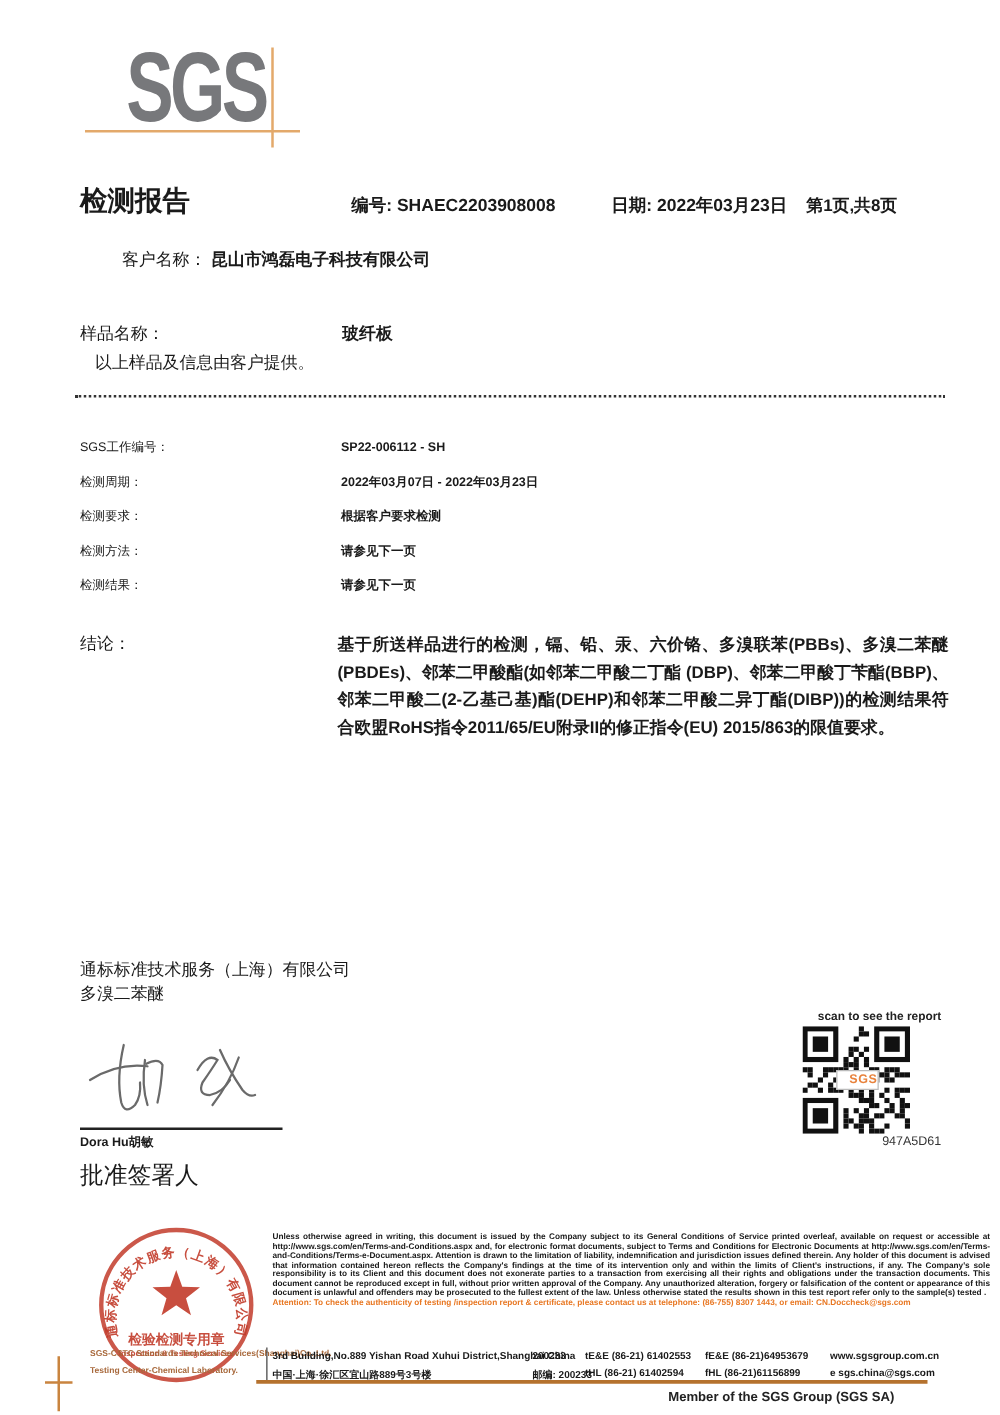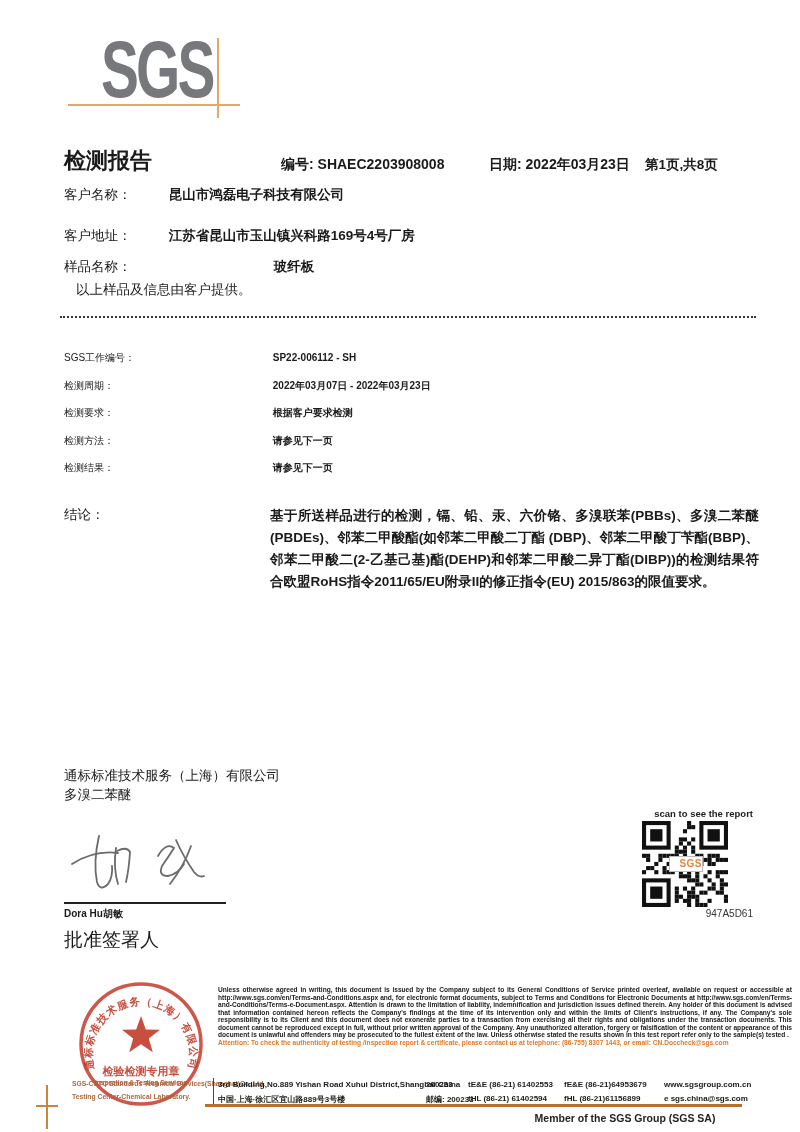--- a/index.html
+++ b/index.html
@@ -15,21 +15,21 @@
 
   
   .report-title{position:absolute;left:64px;top:146px;font-size:22px;font-weight:bold;}
   .hdr{position:absolute;top:156px;font-size:14px;font-weight:bold;white-space:nowrap;}
   .hdr-no{left:281px;} .hdr-date{left:489px;} .hdr-page{left:645px;font-size:13.5px;}
 
   
   .crow{position:absolute;left:64px;font-size:13.5px;white-space:nowrap;}
   .crow .lbl{display:inline-block;width:101px;}
   .crow .val{font-weight:bold;}
-  .crow1{top:186px;} .crow2{top:227px;}
+  .crow1{top:199px;text-align:right;} .crow2{top:227px;}
   .srow{top:258px;} .srow .lbl{width:206px;}
   .note{position:absolute;left:76px;top:281px;font-size:13.5px;}
   .sep{position:absolute;left:60px;top:316px;width:696px;border-top:2px dotted #333;}
 
   
   .details{position:absolute;left:64px;top:351px;font-size:10px;}
   .detail-row{height:27.6px;white-space:nowrap;}
   .detail-row .lbl{display:inline-block;width:206px;}
   .detail-row .val{font-weight:bold;}
   .concl-lbl{position:absolute;left:64px;top:506px;font-size:13.5px;}
@@ -84,24 +84,20 @@
   <div class="logo-vline"></div>
 
   <div class="report-title">检测报告</div>
   <div class="hdr hdr-no">编号: SHAEC2203908008</div>
   <div class="hdr hdr-date">日期: 2022年03月23日</div>
   <div class="hdr hdr-page">第1页,共8页</div>
 
   <div class="crow crow1">
     <span class="lbl">客户名称：</span>
     <span class="val">昆山市鸿磊电子科技有限公司</span>
-  </div>
-  <div class="crow crow2">
-    <span class="lbl">客户地址：</span>
-    <span class="val">江苏省昆山市玉山镇兴科路169号4号厂房</span>
   </div>
   <div class="crow srow">
     <span class="lbl">样品名称：</span>
     <span class="val">玻纤板</span>
   </div>
   <div class="note">以上样品及信息由客户提供。</div>
   <div class="sep"></div>
 
   <div class="details">
     <div class="detail-row">

